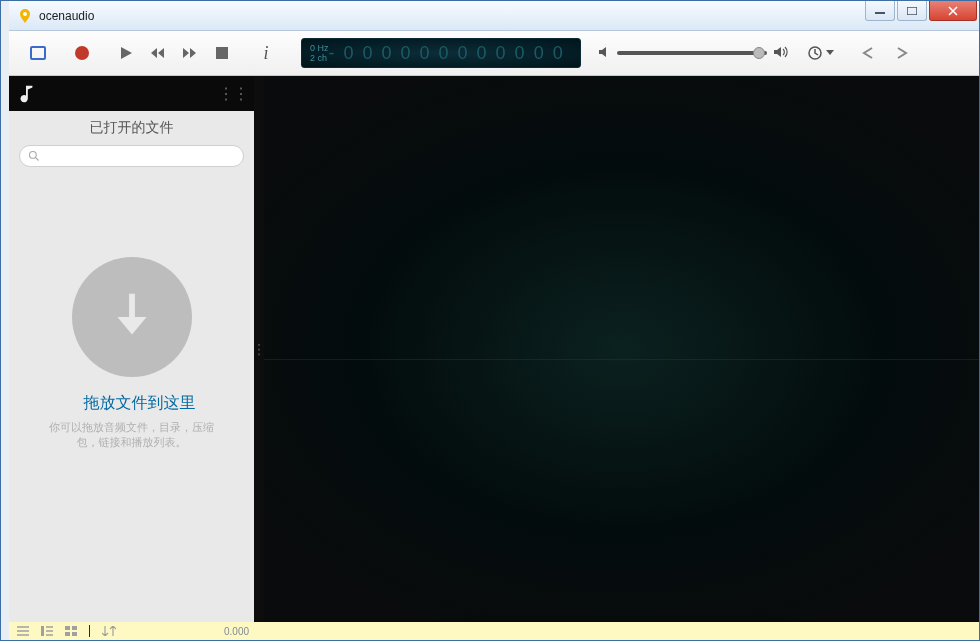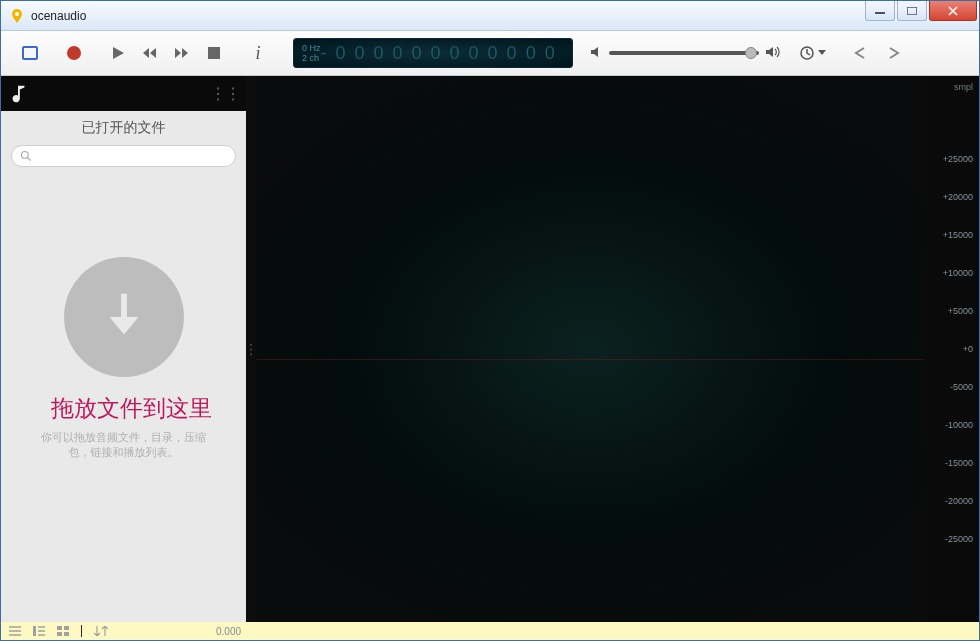--- a/index.html
+++ b/index.html
@@ -1,20 +1,20 @@
 <!DOCTYPE html>
 <html><head>
 <meta charset="utf-8">
 <style>
   * { box-sizing: border-box; margin: 0; padding: 0; font-family: "Segoe UI", Tahoma, sans-serif; }
   html, body { width: 980px; height: 641px; overflow: hidden; }
   body { background: #fff; }
 
   
-  .window { width: 980px; height: 641px; border: 1px solid #3b6ea5; display:flex; flex-direction:column; background:#e9eef5; }
+  .window { width: 980px; height: 641px; border: 1px solid #3b6ea5; display:flex; flex-direction:column; background:#e9eef5;padding-left:8px; }
   .titlebar {
     height: 30px; display:flex; align-items:center; padding:0 2px 0 8px;
     background: linear-gradient(#f7fbff, #dbe8f7);
     border-bottom:1px solid #b7c7db;
     font-size:12px;
   }
   .titlebar .app-icon { width:16px; height:16px; margin-right:6px; }
   .titlebar .app-title { flex:0 0 auto; color:#222; }
   .titlebar .spacer { flex:1; }
   .winbtns { display:flex; gap:2px; align-items:flex-start; height:100%; }
@@ -97,21 +97,21 @@
   .search svg { width:12px; height:12px; flex:0 0 auto; }
   .search input {
     border:none; outline:none; flex:1; font-size:11px; background:transparent; margin-left:6px;
   }
   .drop-area { margin-top:90px; display:flex; flex-direction:column; align-items:center; text-align:center; }
   .drop-circle {
     width:120px; height:120px; border-radius:50%; background:#bdbdbd;
     display:flex; align-items:center; justify-content:center;
   }
   .drop-circle svg { width:70px; height:70px; }
-  .drop-title { margin-top:16px; font-size:23px; color:#be185d;margin-left:16px; }
+  .drop-title { margin-top:16px; font-size:16px; color:#0369a1;margin-left:16px; }
   .drop-sub { margin-top:6px; font-size:11px; color:#b0b0b0; line-height:15px; max-width:180px; }
 
   .side-sep { width:10px; background:#0d0d0d; display:flex; align-items:center; justify-content:center; color:#555; font-size:14px; }
 
   .waveform {
     flex:1; position:relative;
     background:
       radial-gradient(60% 55% at 50% 50%, rgba(12,60,55,.45) 0%, rgba(2,12,12,.9) 60%, #090b0c 100%),
       #0a0c0c;
   }
@@ -284,34 +284,20 @@
           </div>
         </div>
       </div>
 
       <div class="side-sep">⋮</div>
 
       <div class="waveform">
         <div class="wf-center"></div>
       </div>
 
-      <div class="scale-col">
-        <div class="scale-unit">smpl</div>
-        <div class="scale-tick" style="top:78px">+25000</div>
-        <div class="scale-tick" style="top:116px">+20000</div>
-        <div class="scale-tick" style="top:154px">+15000</div>
-        <div class="scale-tick" style="top:192px">+10000</div>
-        <div class="scale-tick" style="top:230px">+5000</div>
-        <div class="scale-tick" style="top:268px">+0</div>
-        <div class="scale-tick" style="top:306px">-5000</div>
-        <div class="scale-tick" style="top:344px">-10000</div>
-        <div class="scale-tick" style="top:382px">-15000</div>
-        <div class="scale-tick" style="top:420px">-20000</div>
-        <div class="scale-tick" style="top:458px">-25000</div>
-      </div>
     </div>
 
     <div class="statusbar">
       <div class="sb-btn">
         <svg width="12" height="10">
             <path d="M0 1h12M0 5h12M0 9h12" stroke="#a0a0a0" stroke-width="1.5"></path>
           </svg>
       </div>
       <div class="sb-btn">
         <svg width="12" height="10">

